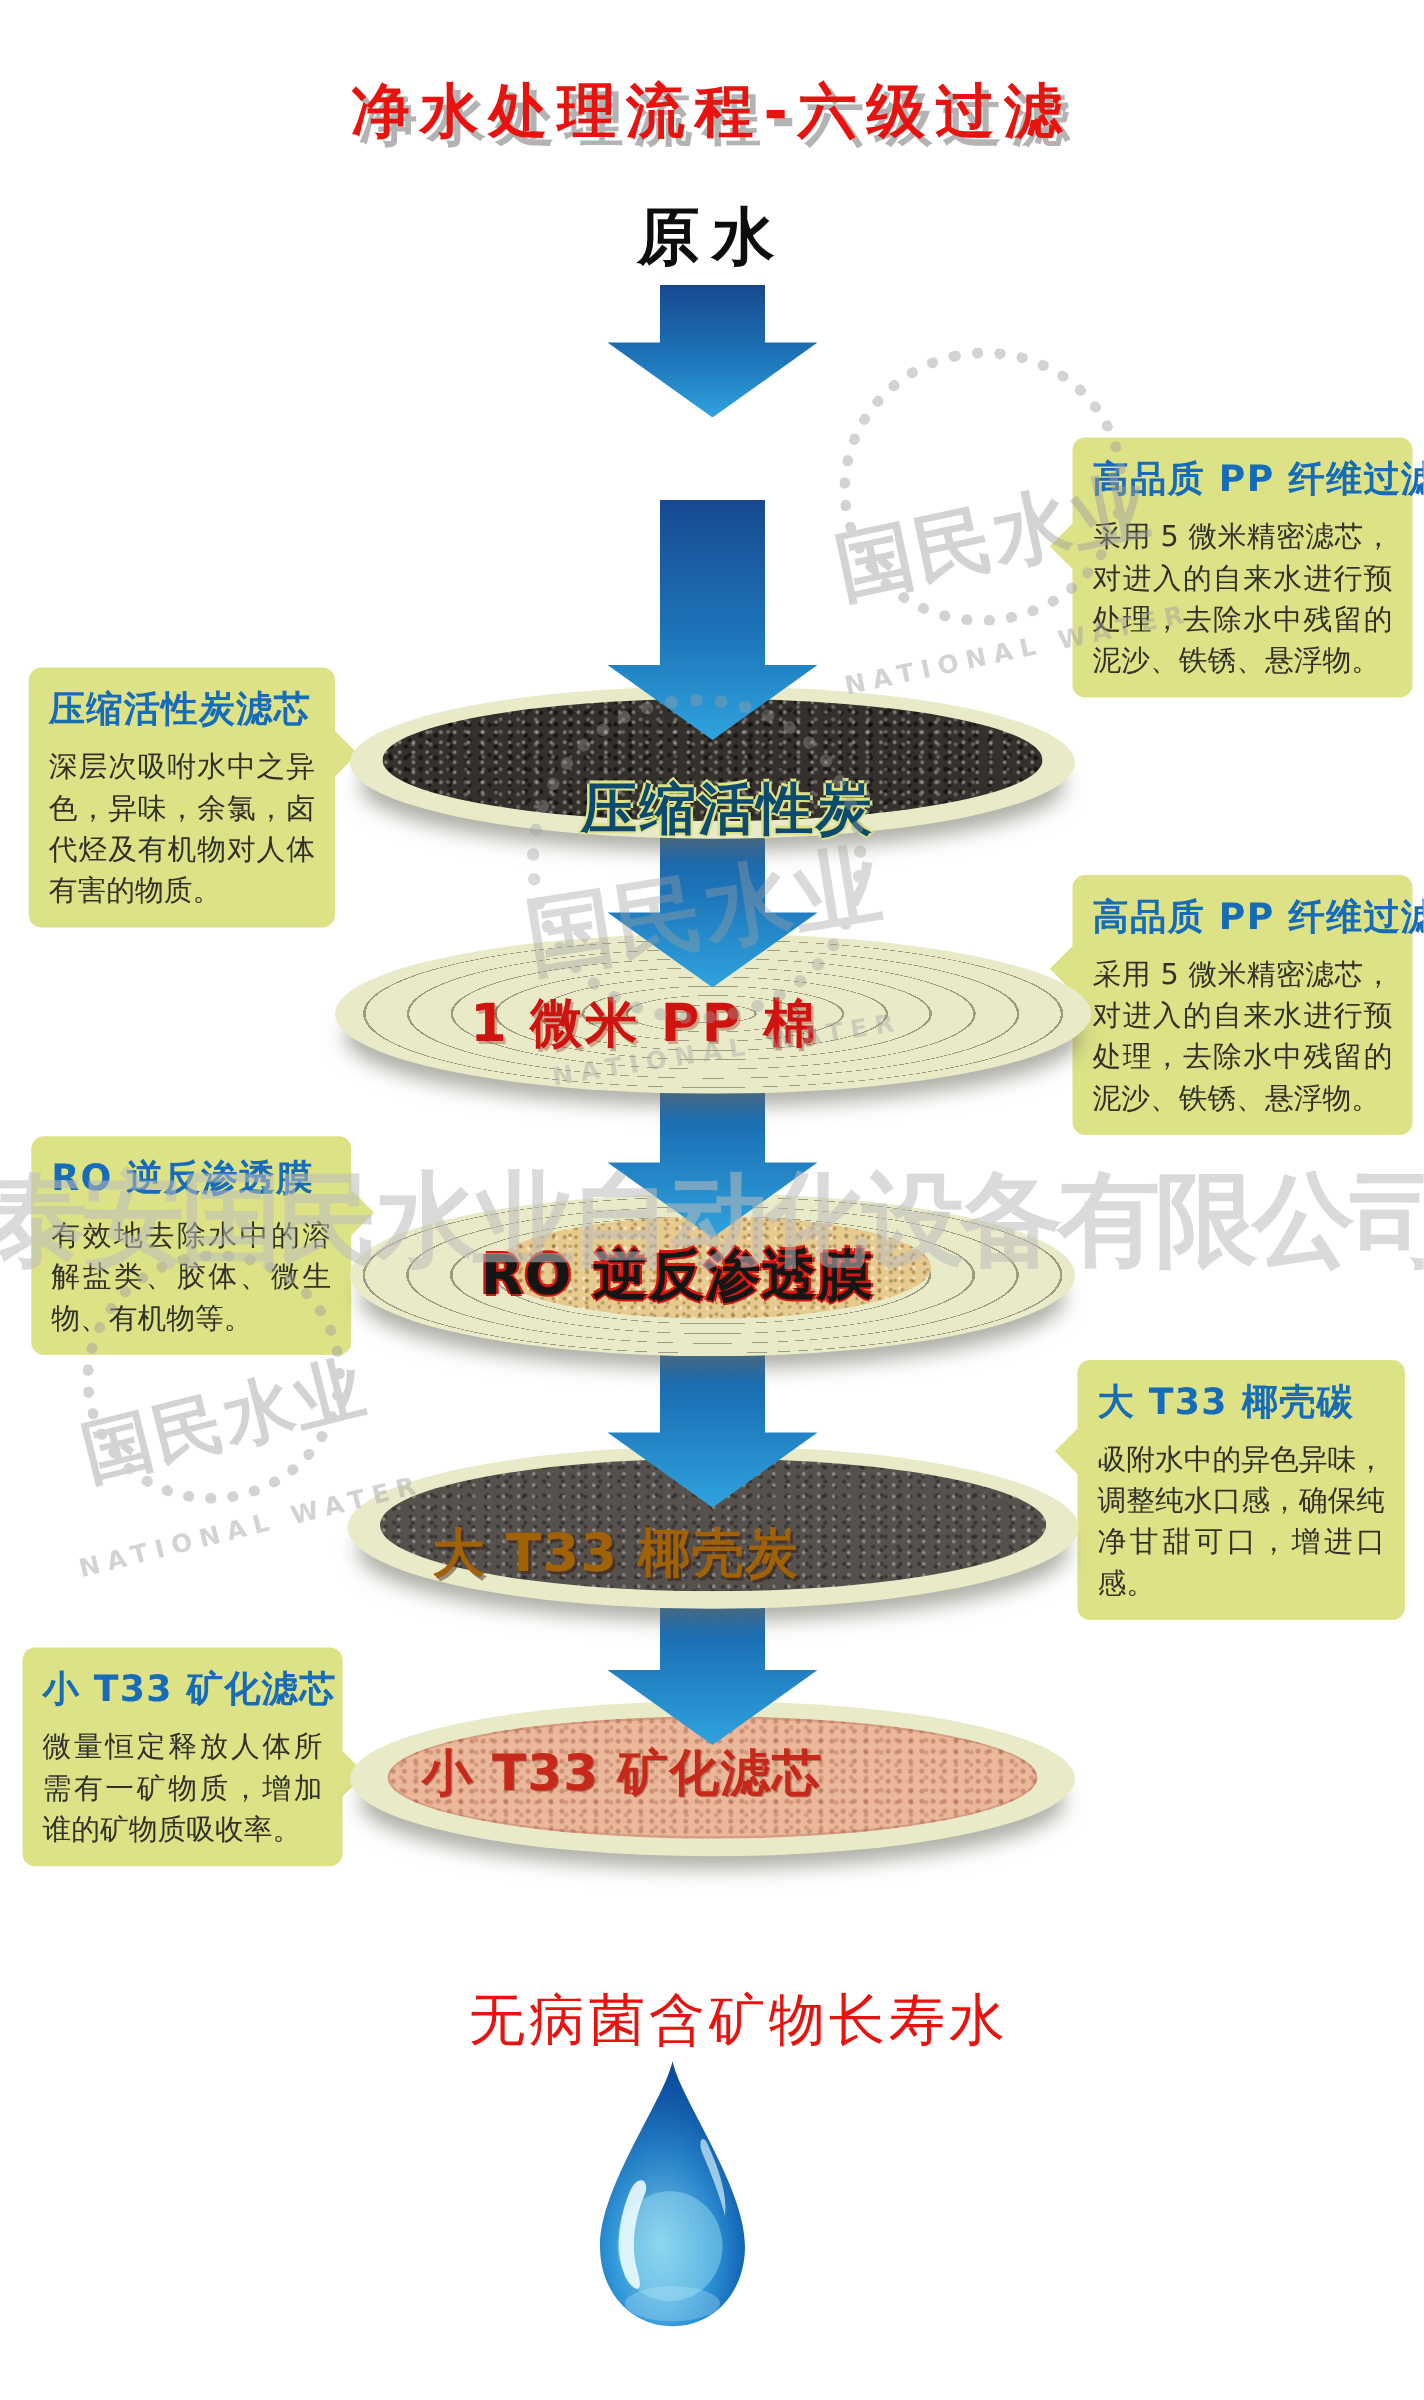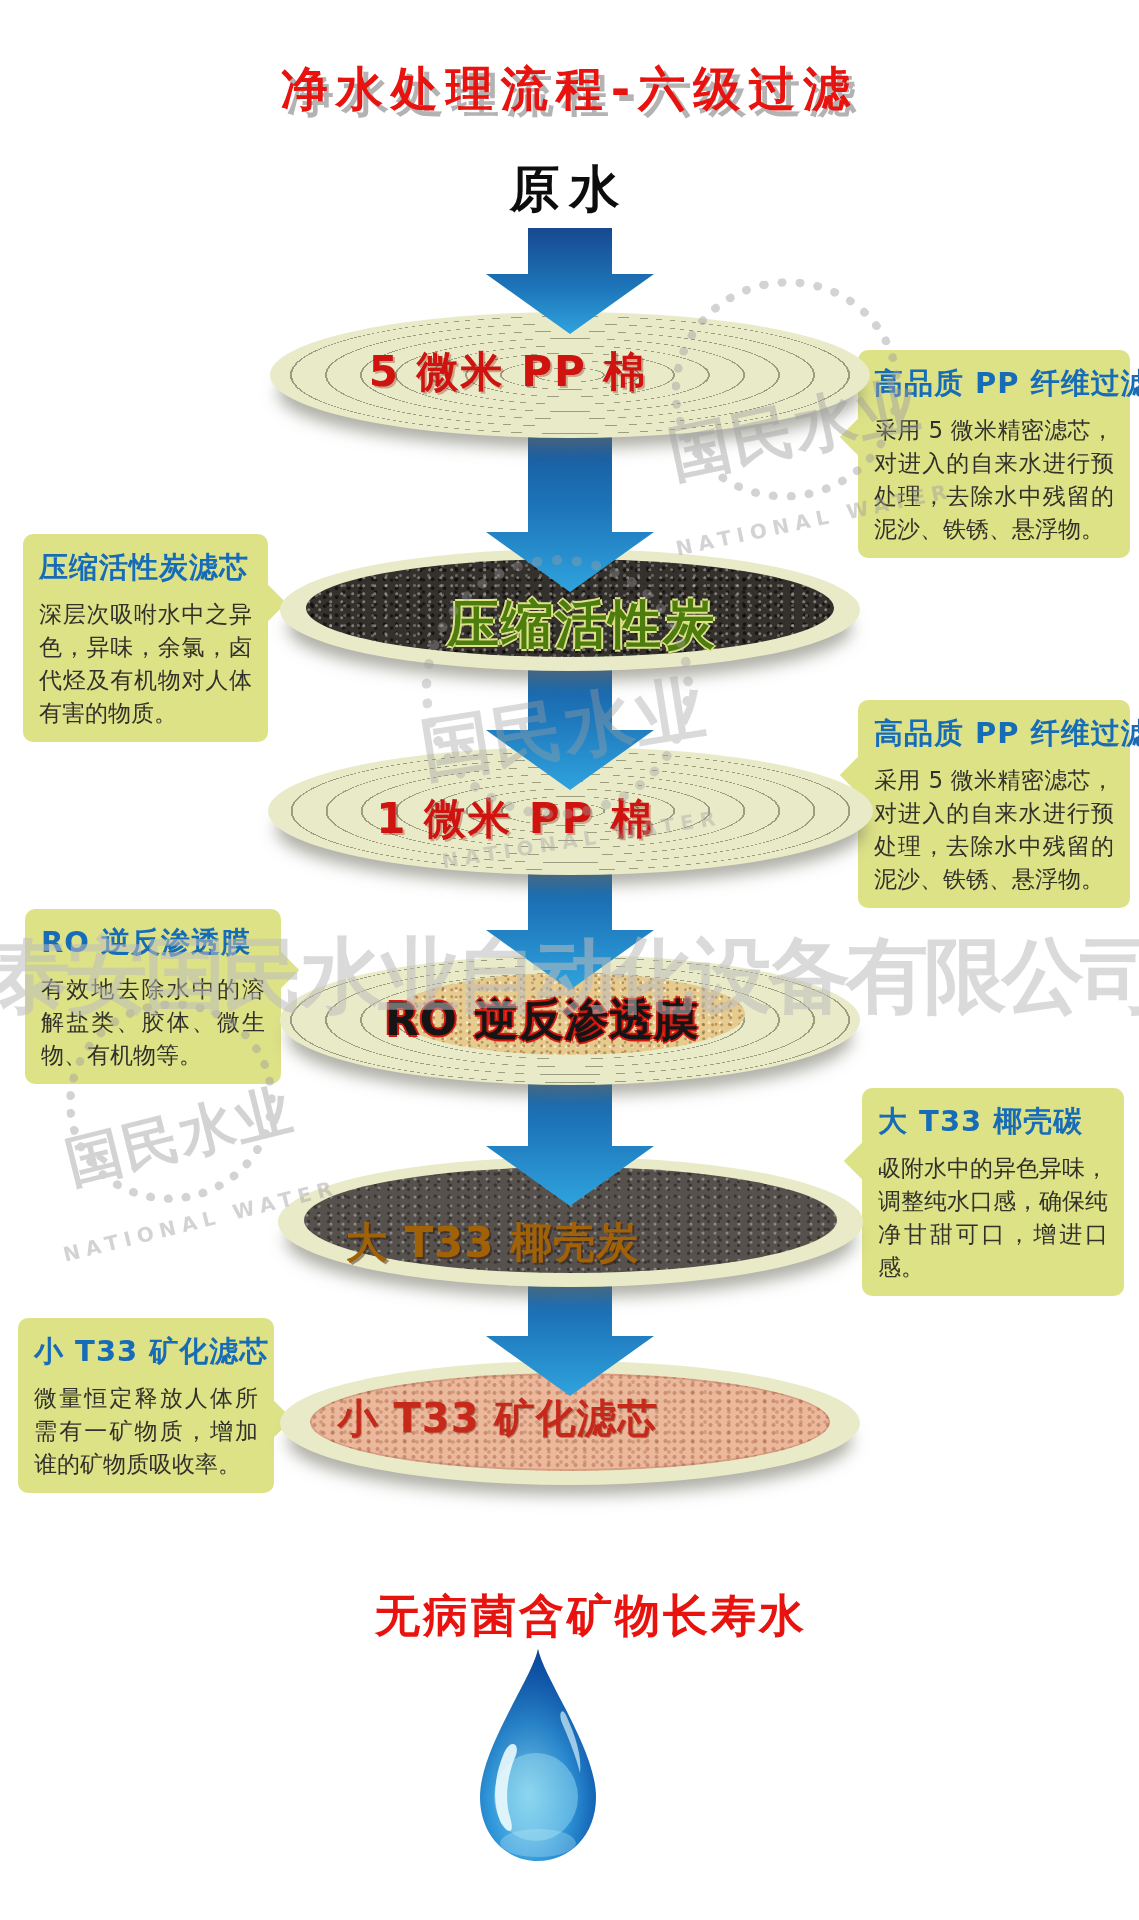--- a/index.html
+++ b/index.html
@@ -79,21 +79,21 @@
       radial-gradient(circle, rgba(120,45,20,.22) 0 1.4px, rgba(0,0,0,0) 2.2px);
     background-size:9px 8px, 12px 10px;
     background-position:0 0, 5px 4px;
     box-shadow:inset 0 0 0 2px rgba(150,80,50,.25);
   }
   .disk-label{
     position:absolute; left:0; right:0; text-align:center; font-weight:900;
     white-space:nowrap; z-index:2;
   }
   .d1 .disk-label{ top:32px; font-size:42px; color:#cf1410; transform:translateX(-62px); letter-spacing:2px; text-shadow:2px 2px 0 rgba(122,8,4,.30); }
-  .d2 .disk-label{ top:41px; font-size:52px; color:#4d7c0f; transform:translateX(12px); letter-spacing:2px;
+  .d2 .disk-label{ top:68px; font-size:45px; color:#0c4a6e; transform:translateX(12px); letter-spacing:2px;
                    text-shadow:-2px 0 0 #dde287, 2px 0 0 #dde287, 0 -2px 0 #dde287, 0 2px 0 #dde287; }
   .d3 .disk-label{ top:44px; font-size:42px; color:#cf1410; transform:translateX(-55px); letter-spacing:2px; text-shadow:2px 2px 0 rgba(122,8,4,.30);text-align:center; }
   .d4 .disk-label{ top:36px; font-size:44px; color:#151515; transform:translateX(-28px); letter-spacing:1px;
                    text-shadow:-2px 0 0 #d61710, 2px 0 0 #d61710, 0 -2px 0 #d61710, 0 2px 0 #d61710; }
   .d5 .disk-label{ top:58px; font-size:42px; color:#a16207; transform:translateX(-78px); letter-spacing:1px; text-shadow:2px 2px 0 rgba(50,20,10,.45); }
   .d6 .disk-label{ top:30px; font-size:40px; color:#c6281a; transform:translateX(-72px); letter-spacing:1px; text-shadow:1px 1px 0 rgba(90,20,8,.35); }
   
   .callout{
     position:absolute; background:#dde287; border-radius:10px;
     padding:14px 16px 12px; z-index:1;
@@ -111,21 +111,21 @@
   .c5{ left:862px; top:1088px; width:262px; } .c5::after{ top:58px; }
   .c6{ left:18px;  top:1318px; width:256px; } .c6::after{ top:86px; }
   .callout-title{
     font-size:29px; font-weight:900; color:#176cb8; letter-spacing:1px;
     margin-bottom:10px; white-space:nowrap;
   }
   .callout-body{ font-size:23px; color:#32322a; line-height:33px; text-align:justify; }
   
   .result{
     position:absolute; top:1586px; left:0; width:100%; text-align:center;
-    font-size:45px; font-weight:700; color:#e8130e; letter-spacing:3px; z-index:20;padding-left:43px;
+    font-size:45px; font-weight:400; color:#e8130e; letter-spacing:3px; z-index:20;padding-left:43px;
   }
   .drop{ position:absolute; left:470px; top:1645px; width:136px; height:222px; z-index:20; }
   
   .wm-company{
     position:absolute; top:922px; left:-12px; width:1200px; z-index:25;
     font-size:82px; font-weight:700; color:rgba(188,188,188,.55);
     letter-spacing:-4px; white-space:nowrap; pointer-events:none;
   }
   .stamp{
     position:absolute; color:#9f9f9f; z-index:24; text-align:center; pointer-events:none;
@@ -153,23 +153,20 @@
   <div class="title">净水处理流程-六级过滤</div>
   <div class="source">原水</div>
 
   <div class="arrow a1"></div>
   <div class="arrow a2"></div>
   <div class="arrow a3"></div>
   <div class="arrow a4"></div>
   <div class="arrow a5"></div>
   <div class="arrow a6"></div>
 
-  <div class="disk rings d1">
-    <div class="disk-label">5 微米 PP 棉</div>
-  </div>
   <div class="disk d2">
     <div class="disk-core"></div>
     <div class="disk-label">压缩活性炭</div>
   </div>
   <div class="disk rings d3">
     <div class="disk-label">1 微米 PP 棉</div>
   </div>
   <div class="disk rings d4">
     <div class="disk-core"></div>
     <div class="disk-label">RO 逆反渗透膜</div>

